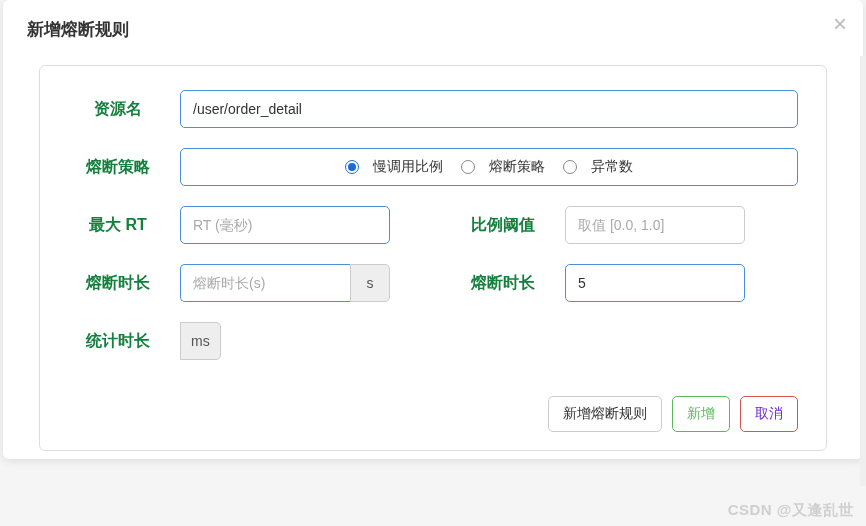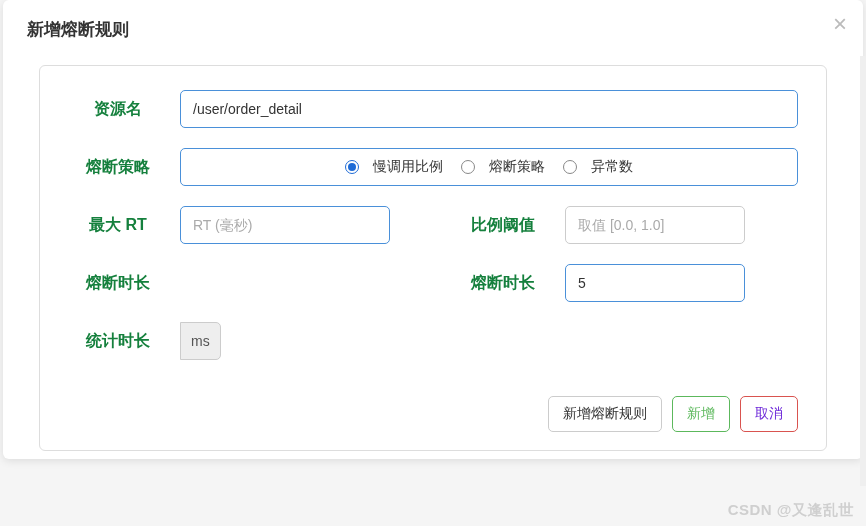--- a/index.html
+++ b/index.html
@@ -235,20 +235,24 @@
         </div>
         <div class="col">
           <div class="form-label">比例阈值</div>
           <input class="input-text input-md grey-border" type="text" placeholder="取值 [0.0, 1.0]" style="">
         </div>
       </div>
 
       <div class="form-row two-col">
         <div class="col">
           <div class="form-label">熔断时长</div>
+          <div class="input-group blue">
+            <input class="input-text blue-b" type="text" placeholder="熔断时长(s)" style="">
+            <span class="input-addon">s</span>
+          </div>
         </div>
         <div class="col">
           <div class="form-label">熔断时长</div>
           <input class="input-text input-md" type="text" value="5" style="">
         </div>
       </div>
 
       <div class="form-row">
         <div class="form-label">统计时长</div>
         <div class="input-group">

